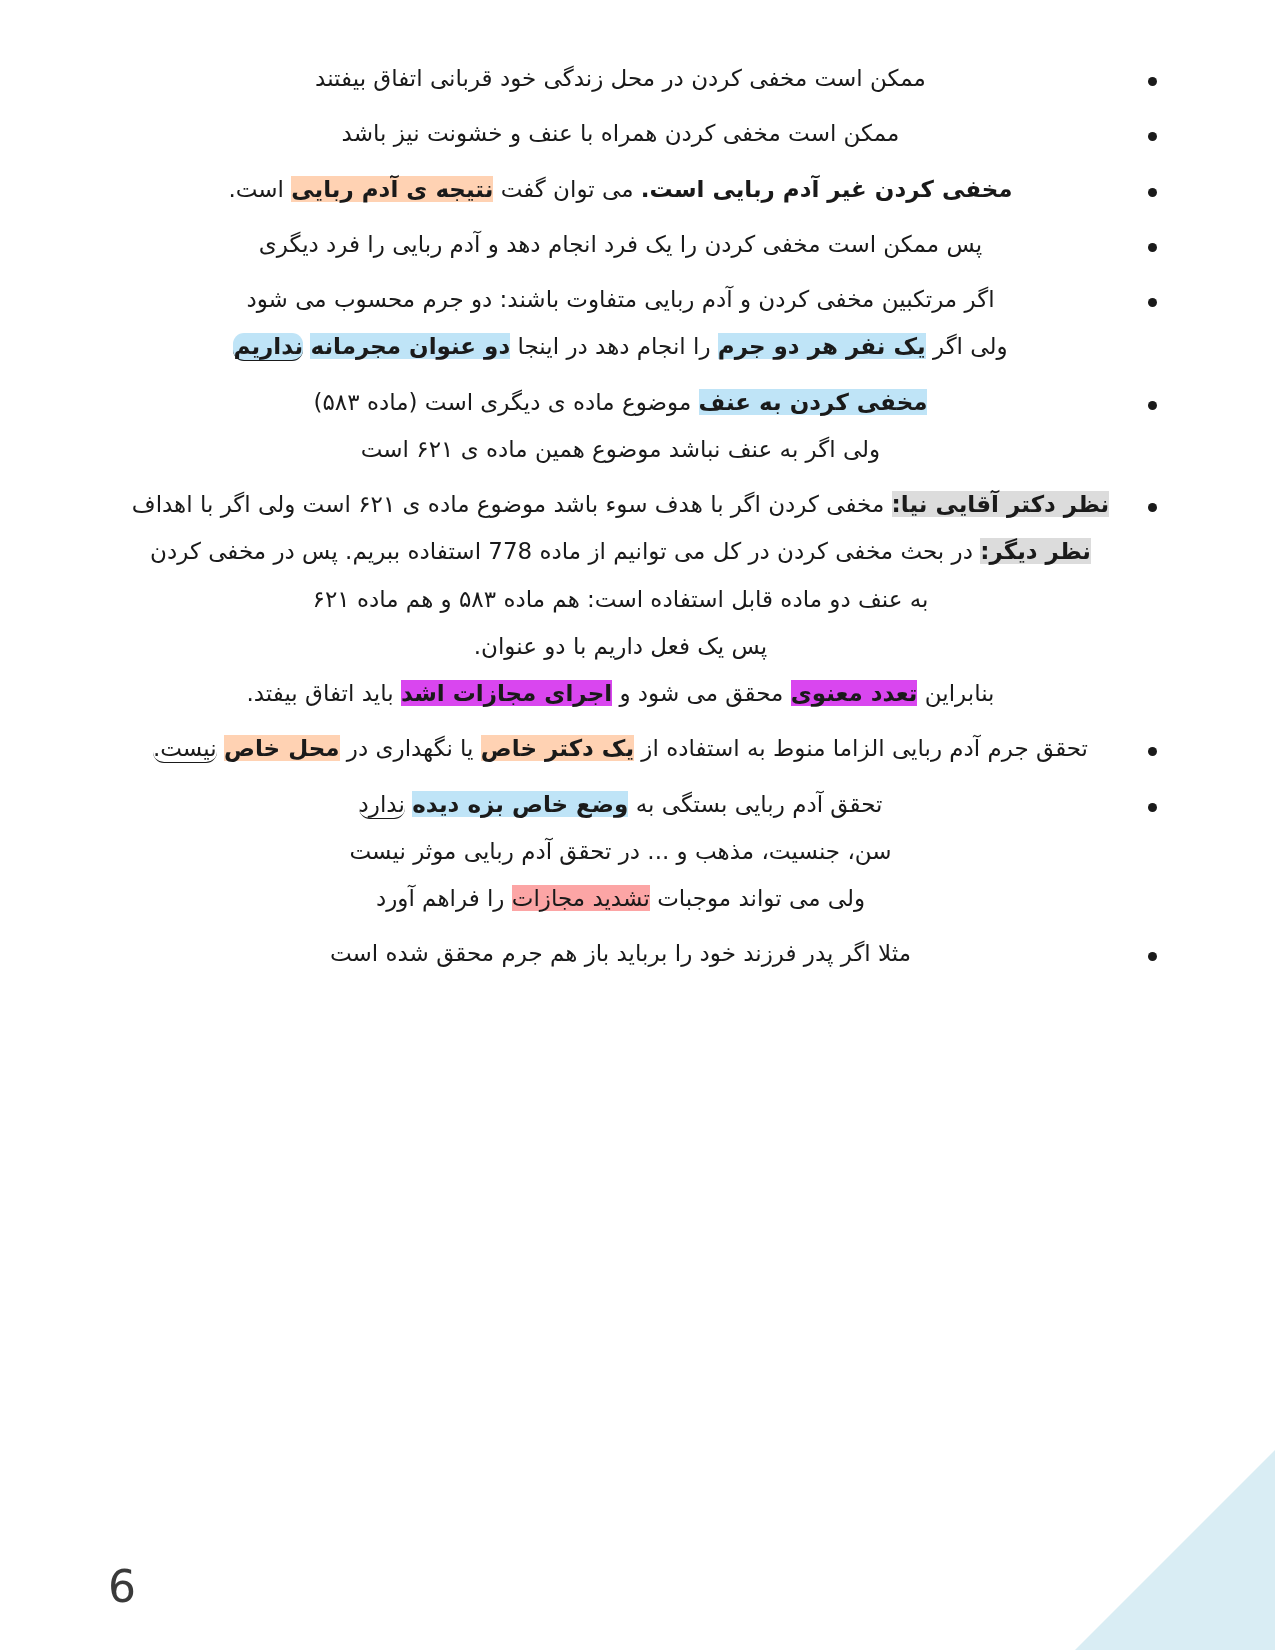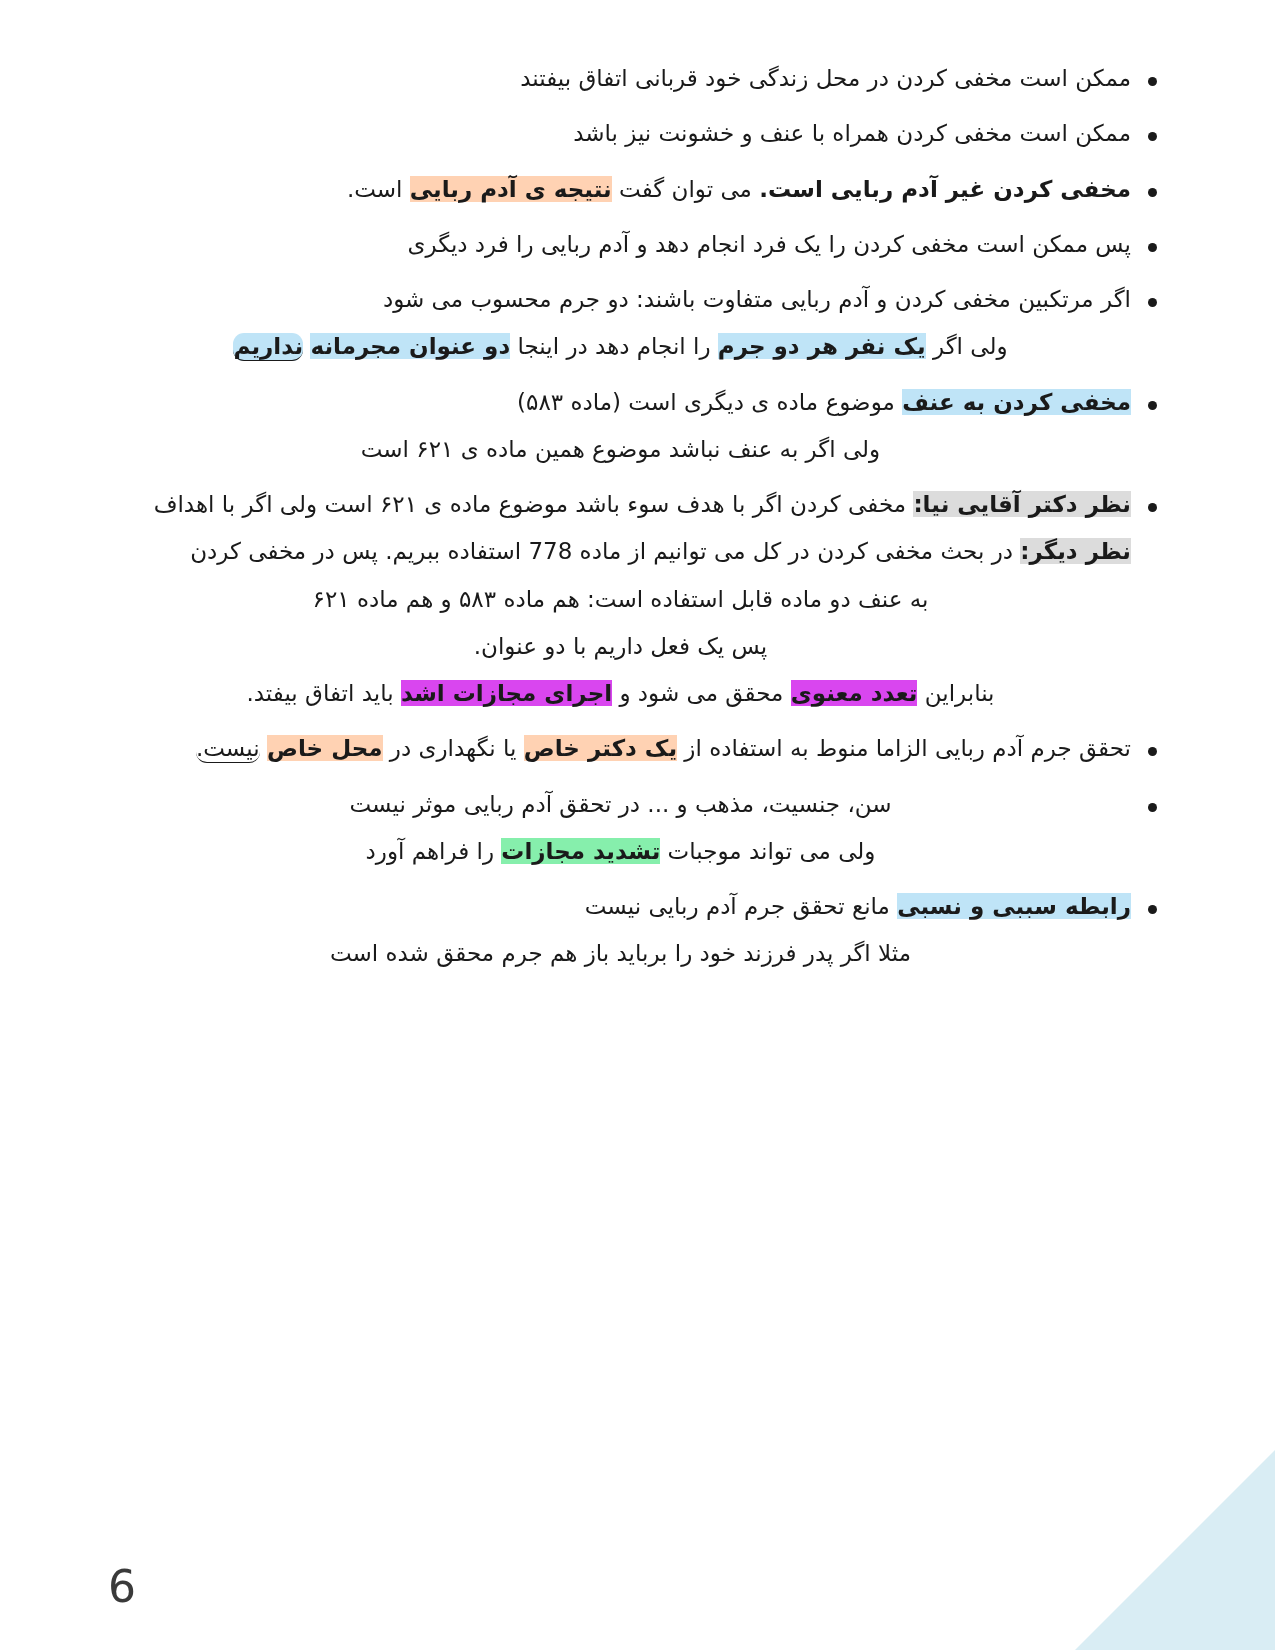--- a/index.html
+++ b/index.html
@@ -53,31 +53,31 @@
   }
 
   .line {
     font-size: 23px;
     line-height: 1.62;
     margin: 0 0 6px 0;
     color: #1a1a1a;
   }
 
   .line.center { text-align: center; }
-  .line.right  { text-align: right; }
+  .line.right  { text-align: center; }
   .line.sub    { margin-top: 10px; }
 
   .b { font-weight: bold; }
 
   
   .hl-orange { background: #ffd2b3; font-weight: bold; }
   .hl-blue   { background: #bfe4f7; font-weight: bold; }
   .hl-gray   { background: #dcdcdc; font-weight: bold; }
   .hl-yellow { background: #d946ef; font-weight: bold; }
-  .hl-green  { background: #86efac; font-weight: bold; }
+  .hl-green  { background: #fca5a5; font-weight: normal; }
 
   .u { border-bottom: 1.5px solid #1a1a1a; padding-bottom: 1px; border-radius: 11px; }
 
   .corner {
     position: absolute;
     right: 0;
     bottom: 0;
     width: 0;
     height: 0;
     border-style: solid;
@@ -125,24 +125,24 @@
           <div class="line right"><span class="hl-gray">نظر دکتر آقایی نیا:</span><span> مخفی کردن اگر با هدف سوء باشد موضوع ماده ی ۶۲۱ است ولی اگر با اهداف</span></div>
           <div class="line right sub"><span class="hl-gray">نظر دیگر:</span><span> در بحث مخفی کردن در کل می توانیم از ماده 778 استفاده ببریم. پس در مخفی کردن</span></div>
           <div class="line center sub"><span>به عنف دو ماده قابل استفاده است: هم ماده ۵۸۳ و هم ماده ۶۲۱</span></div>
           <div class="line center sub"><span>پس یک فعل داریم با دو عنوان.</span></div>
           <div class="line center sub"><span>بنابراین </span><span class="hl-yellow">تعدد معنوی</span><span> محقق می شود و </span><span class="hl-yellow">اجرای مجازات اشد</span><span> باید اتفاق بیفتد.</span></div>
         </li>
         <li class="bullet">
           <div class="line right"><span>تحقق جرم آدم ربایی الزاما منوط به استفاده از </span><span class="hl-orange">یک دکتر خاص</span><span> یا نگهداری در </span><span class="hl-orange">محل خاص</span><span> </span><span class="u">نیست.</span></div>
         </li>
         <li class="bullet">
+          <div class="line right"><span>تحقق آدم ربایی بستگی به </span><span class="hl-blue">وضع خاص بزه دیده</span><span> </span><span class="u">ندارد</span></div>
           <div class="line center sub"><span>سن، جنسیت، مذهب و ... در تحقق آدم ربایی موثر نیست</span></div>
           <div class="line center sub"><span>ولی می تواند موجبات </span><span class="hl-green">تشدید مجازات</span><span> را فراهم آورد</span></div>
         </li>
         <li class="bullet">
-          <div class="line right"><span class="hl-blue">رابطه سببی و نسبی</span><span> مانع تحقق جرم آدم ربایی نیست</span></div>
           <div class="line center sub"><span>مثلا اگر پدر فرزند خود را برباید باز هم جرم محقق شده است</span></div>
         </li>
       </ul>
   </div>
   <div class="corner"></div>
   <div class="page-number">6</div>
 </div>
 
 </body></html>

